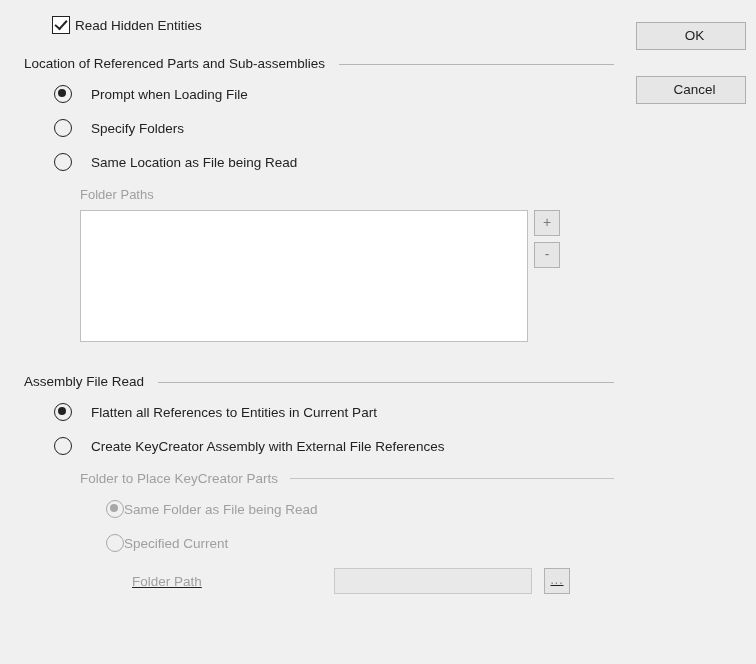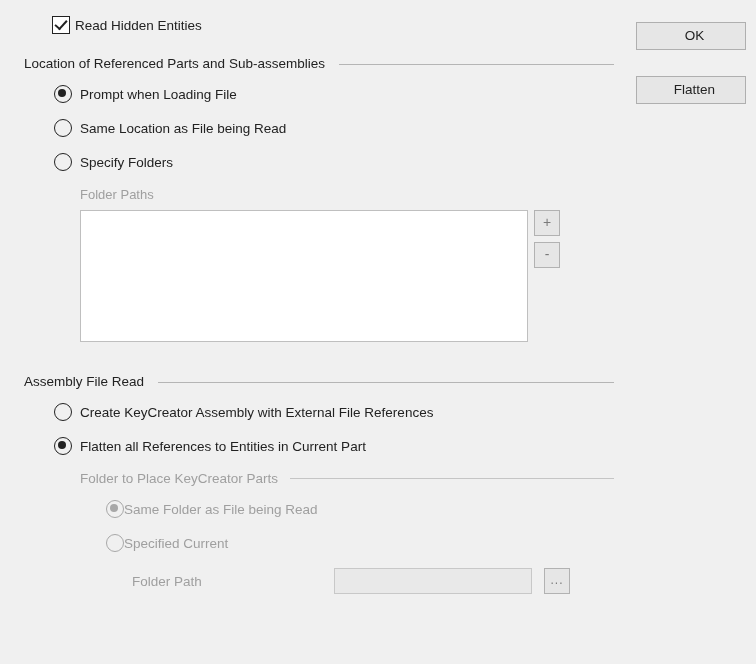--- a/index.html
+++ b/index.html
@@ -76,21 +76,21 @@
   .group-hdr .line {
     flex: 1;
     height: 1px;
     background: #b5b5b5;
     margin-top: 2px;
   }
   .group-hdr .label { white-space: nowrap; }
   .radio-row {
     display: flex;
     align-items: center;
-    gap: 8px;
+    gap: 19px;
     margin-left: 30px;
     margin-bottom: 16px;
   }
   .radio {
     width: 18px; height: 18px;
     border: 1.5px solid #222;
     border-radius: 50%;
     position: relative;
     flex-shrink: 0;
   }
@@ -137,20 +137,21 @@
     display:flex;
     align-items:center;
     margin-left: 82px;
     margin-bottom:16px;
   }
   .path-row {
     display:flex;
     align-items:center;
     gap:12px;
     margin-left: 108px;
+    text-decoration: underline;
   }
   .path-label { color:#9f9f9f; width: 190px; }
   .path-input {
     width: 198px;
     height:26px;
     border:1px solid #c8c8c8;
     background:#e9e9e9;
   }
   .browse-btn {
     width:26px; height:26px;
@@ -172,71 +173,71 @@
   }
   .sub-group-hdr .line {
     flex:1; height:1px; background:#c5c5c5;
   }
 </style>
 </head>
 <body>
 
 <div class="btn-panel">
   <div class="btn">OK</div>
-  <div class="btn">Flatten</div>
+  <div class="btn">Cancel</div>
 </div>
 
 <div class="main-panel">
 
   <div class="chk-row">
     <div class="chk checked"></div>
     <span>Read Hidden Entities</span>
   </div>
 
   <div class="group-hdr">
     <span class="label">Location of Referenced Parts and Sub-assemblies</span>
     <span class="line"></span>
   </div>
 
   <div class="radio-row">
     <div class="radio selected"></div>
     <span class="radio-label">Prompt when Loading File</span>
   </div>
   <div class="radio-row">
     <div class="radio"></div>
+    <span class="radio-label">Specify Folders</span>
+  </div>
+  <div class="radio-row">
+    <div class="radio"></div>
     <span class="radio-label">Same Location as File being Read</span>
-  </div>
-  <div class="radio-row">
-    <div class="radio"></div>
-    <span class="radio-label">Specify Folders</span>
   </div>
 
   <div class="sub-indent">
     <div class="paths-label">Folder Paths</div>
     <div class="paths-area">
       <div class="listbox"></div>
       <div class="spin-col">
         <div class="spin-btn">+</div>
         <div class="spin-btn">-</div>
       </div>
     </div>
   </div>
 
   <div class="group-hdr" style="margin-top:32px;">
     <span class="label">Assembly File Read</span>
     <span class="line"></span>
   </div>
 
   <div class="radio-row">
+    <div class="radio selected"></div>
+    <span class="radio-label">Flatten all References to Entities in Current Part</span>
+  </div>
+  <div class="radio-row">
     <div class="radio"></div>
     <span class="radio-label">Create KeyCreator Assembly with External File References</span>
-  </div>
-  <div class="radio-row">
-    <div class="radio selected"></div>
-    <span class="radio-label">Flatten all References to Entities in Current Part</span>
   </div>
 
   <div class="sub-group-hdr">
     <span class="disabled-text">Folder to Place KeyCreator Parts</span>
     <span class="line"></span>
   </div>
 
   <div class="sub-radio-row">
     <div class="radio disabled selected"></div>
     <span class="disabled-text">Same Folder as File being Read</span>

